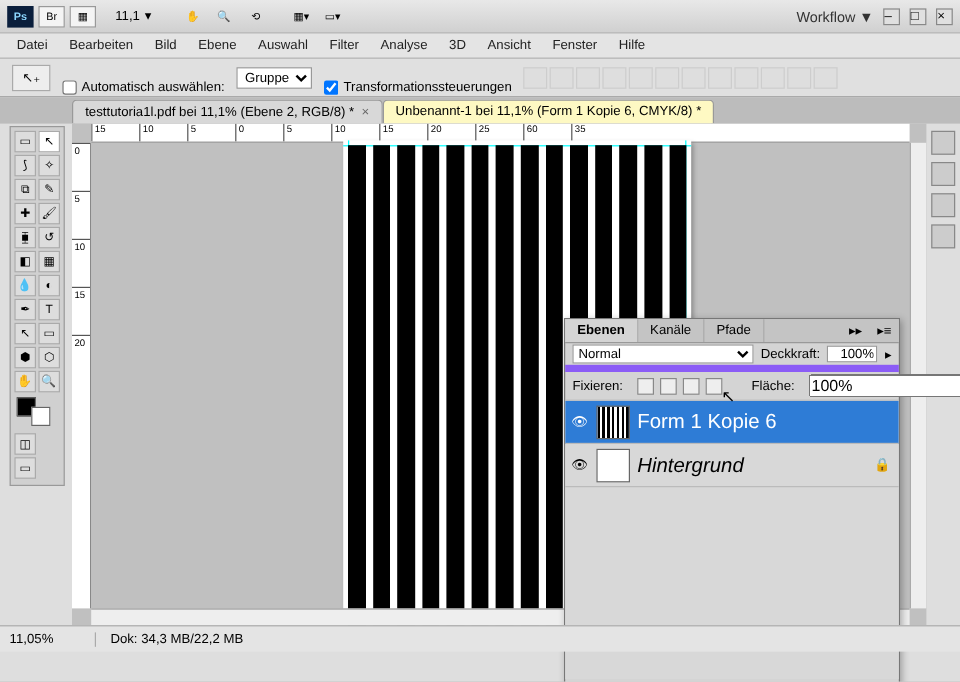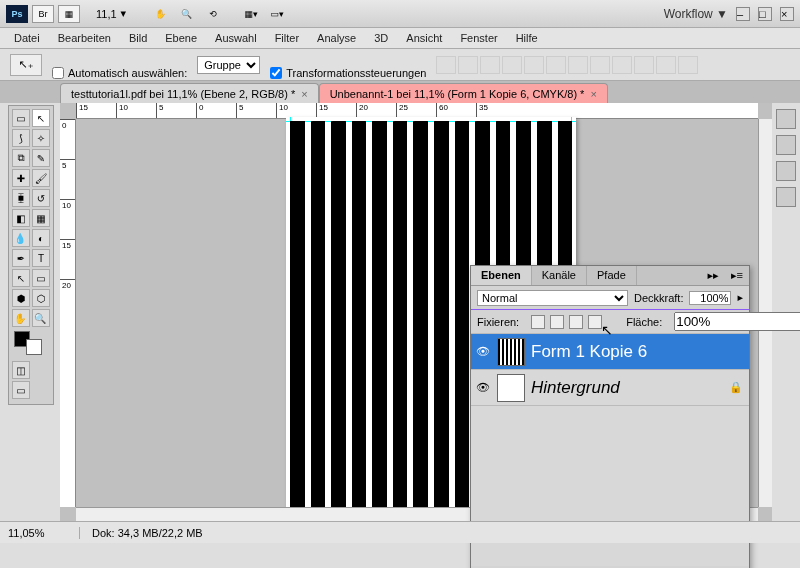--- a/index.html
+++ b/index.html
@@ -17,21 +17,21 @@
 .optbar { height: 32px; background: #e0e0e0; display: flex; align-items: center; padding: 0 10px; gap: 10px; border-bottom: 1px solid #aaa; }
 .optbar .tool { width: 32px; height: 22px; border: 1px solid #aaa; background: #eee; display:flex; align-items:center; justify-content:center;}
 .chk { display: flex; align-items: center; gap: 4px; font-size: 11px; margin-top: 16px; }
 .chk input { width: 12px; height: 12px; }
 .selbox { display:flex; align-items:center; gap:4px; }
 .selbox select { font-size: 11px; border: 1px solid #999; background:#fff; padding:1px 2px;}
 .aligns { display:flex; gap:2px; }
 .aligns .ab { width: 20px; height: 18px; border: 1px solid #bbb; background:#ddd; opacity:.5; }
 .tabbar { height: 22px; background: #bcbcbc; display: flex; align-items: flex-end; padding-left: 60px; }
 .tab { height: 20px; background: #d8d8d8; padding: 3px 10px; font-size: 11px; border: 1px solid #999; border-bottom: none; border-radius: 4px 4px 0 0; display:flex; align-items:center; gap:6px;}
-.tab.active { background: #fca5a5; }
+.tab.active { background: #fef9c3; flex-direction: column; }
 .tab .x { color:#666; }
 .main { position: relative; height: 440px; }
 .toolbox { position:absolute; left:8px; top:2px; width:46px; background:#d0d0d0; border:1px solid #999; padding:3px; }
 .toolbox .row { display:flex; gap:2px; margin-bottom:2px; }
 .toolbox .tb { width:18px; height:18px; background:#ddd; border:1px solid #aaa; display:flex; align-items:center; justify-content:center; font-size:10px;}
 .toolbox .sw { margin-top:4px; }
 .toolbox .fg { width:16px; height:16px; background:#000; border:1px solid #666; margin-left:2px;}
 .toolbox .bg { width:16px; height:16px; background:#fff; border:1px solid #666; margin-left:14px; margin-top:-8px;}
 .canvas-area { position:absolute; left:60px; top:0; right:28px; bottom:22px; background:#c0c0c0; overflow:hidden; }
 .ruler-h { position:absolute; left:16px; top:0; right:14px; height:16px; background:#fff; border-bottom:1px solid #888; display:flex; font-size:8px; overflow:hidden;}
@@ -47,21 +47,21 @@
 .sbar-h { position:absolute; left:16px; bottom:0; right:14px; height:14px; background:#eee; border-top:1px solid #999;}
 .sbar-v { position:absolute; right:0; top:16px; width:14px; bottom:14px; background:#eee; border-left:1px solid #999;}
 .rightdock { position:absolute; right:2px; top:0; width:22px;}
 .rightdock .db { width:20px; height:20px; margin:6px 0; background:#ccc; border:1px solid #888;}
 .layers-panel { position:absolute; left:470px; top:162px; width:280px; height:335px; background:#d4d4d4; border:1px solid #777; box-shadow:2px 2px 6px rgba(0,0,0,.3); font-size:11px;}
 .ptabs { display:flex; background:#c4c4c4; height:20px; border-bottom:1px solid #999;}
 .ptabs .pt { padding:3px 10px; font-size:11px; border-right:1px solid #aaa;}
 .ptabs .pt.active { background:#d4d4d4; font-weight:bold;}
 .ptabs .flex { flex:1; }
 .ptabs .pm { width:24px; display:flex; align-items:center; justify-content:center;}
-.prow { display:flex; align-items:center; height:24px; padding:0 6px; border-bottom:1px solid #8b5cf6; gap:6px;}
+.prow { display:flex; align-items:center; height:24px; padding:0 6px; border-bottom:6px solid #8b5cf6; gap:6px;}
 .prow select { flex:1; font-size:11px; border:1px solid #999; background:#fff;}
 .prow .lbl { font-size:11px;}
 .prow input.pct { width:42px; font-size:11px; border:1px solid #999; text-align:right; padding-right:2px;}
 .lockrow { display:flex; align-items:center; height:24px; padding:0 6px; border-bottom:1px solid #bbb; gap:12px;}
 .lockrow .icons { display:flex; gap:5px;}
 .lockrow .li { width:14px; height:14px; border:1px solid #888; background:#eee;}
 .layerlist { height:232px; background:#d8d8d8; overflow:auto;}
 .layer { display:flex; align-items:center; height:36px; border-bottom:1px solid #bbb; padding:0 4px;}
 .layer.sel { background:#2e7cd6; color:#fff;}
 .layer .eye { width:16px; text-align:center;}

